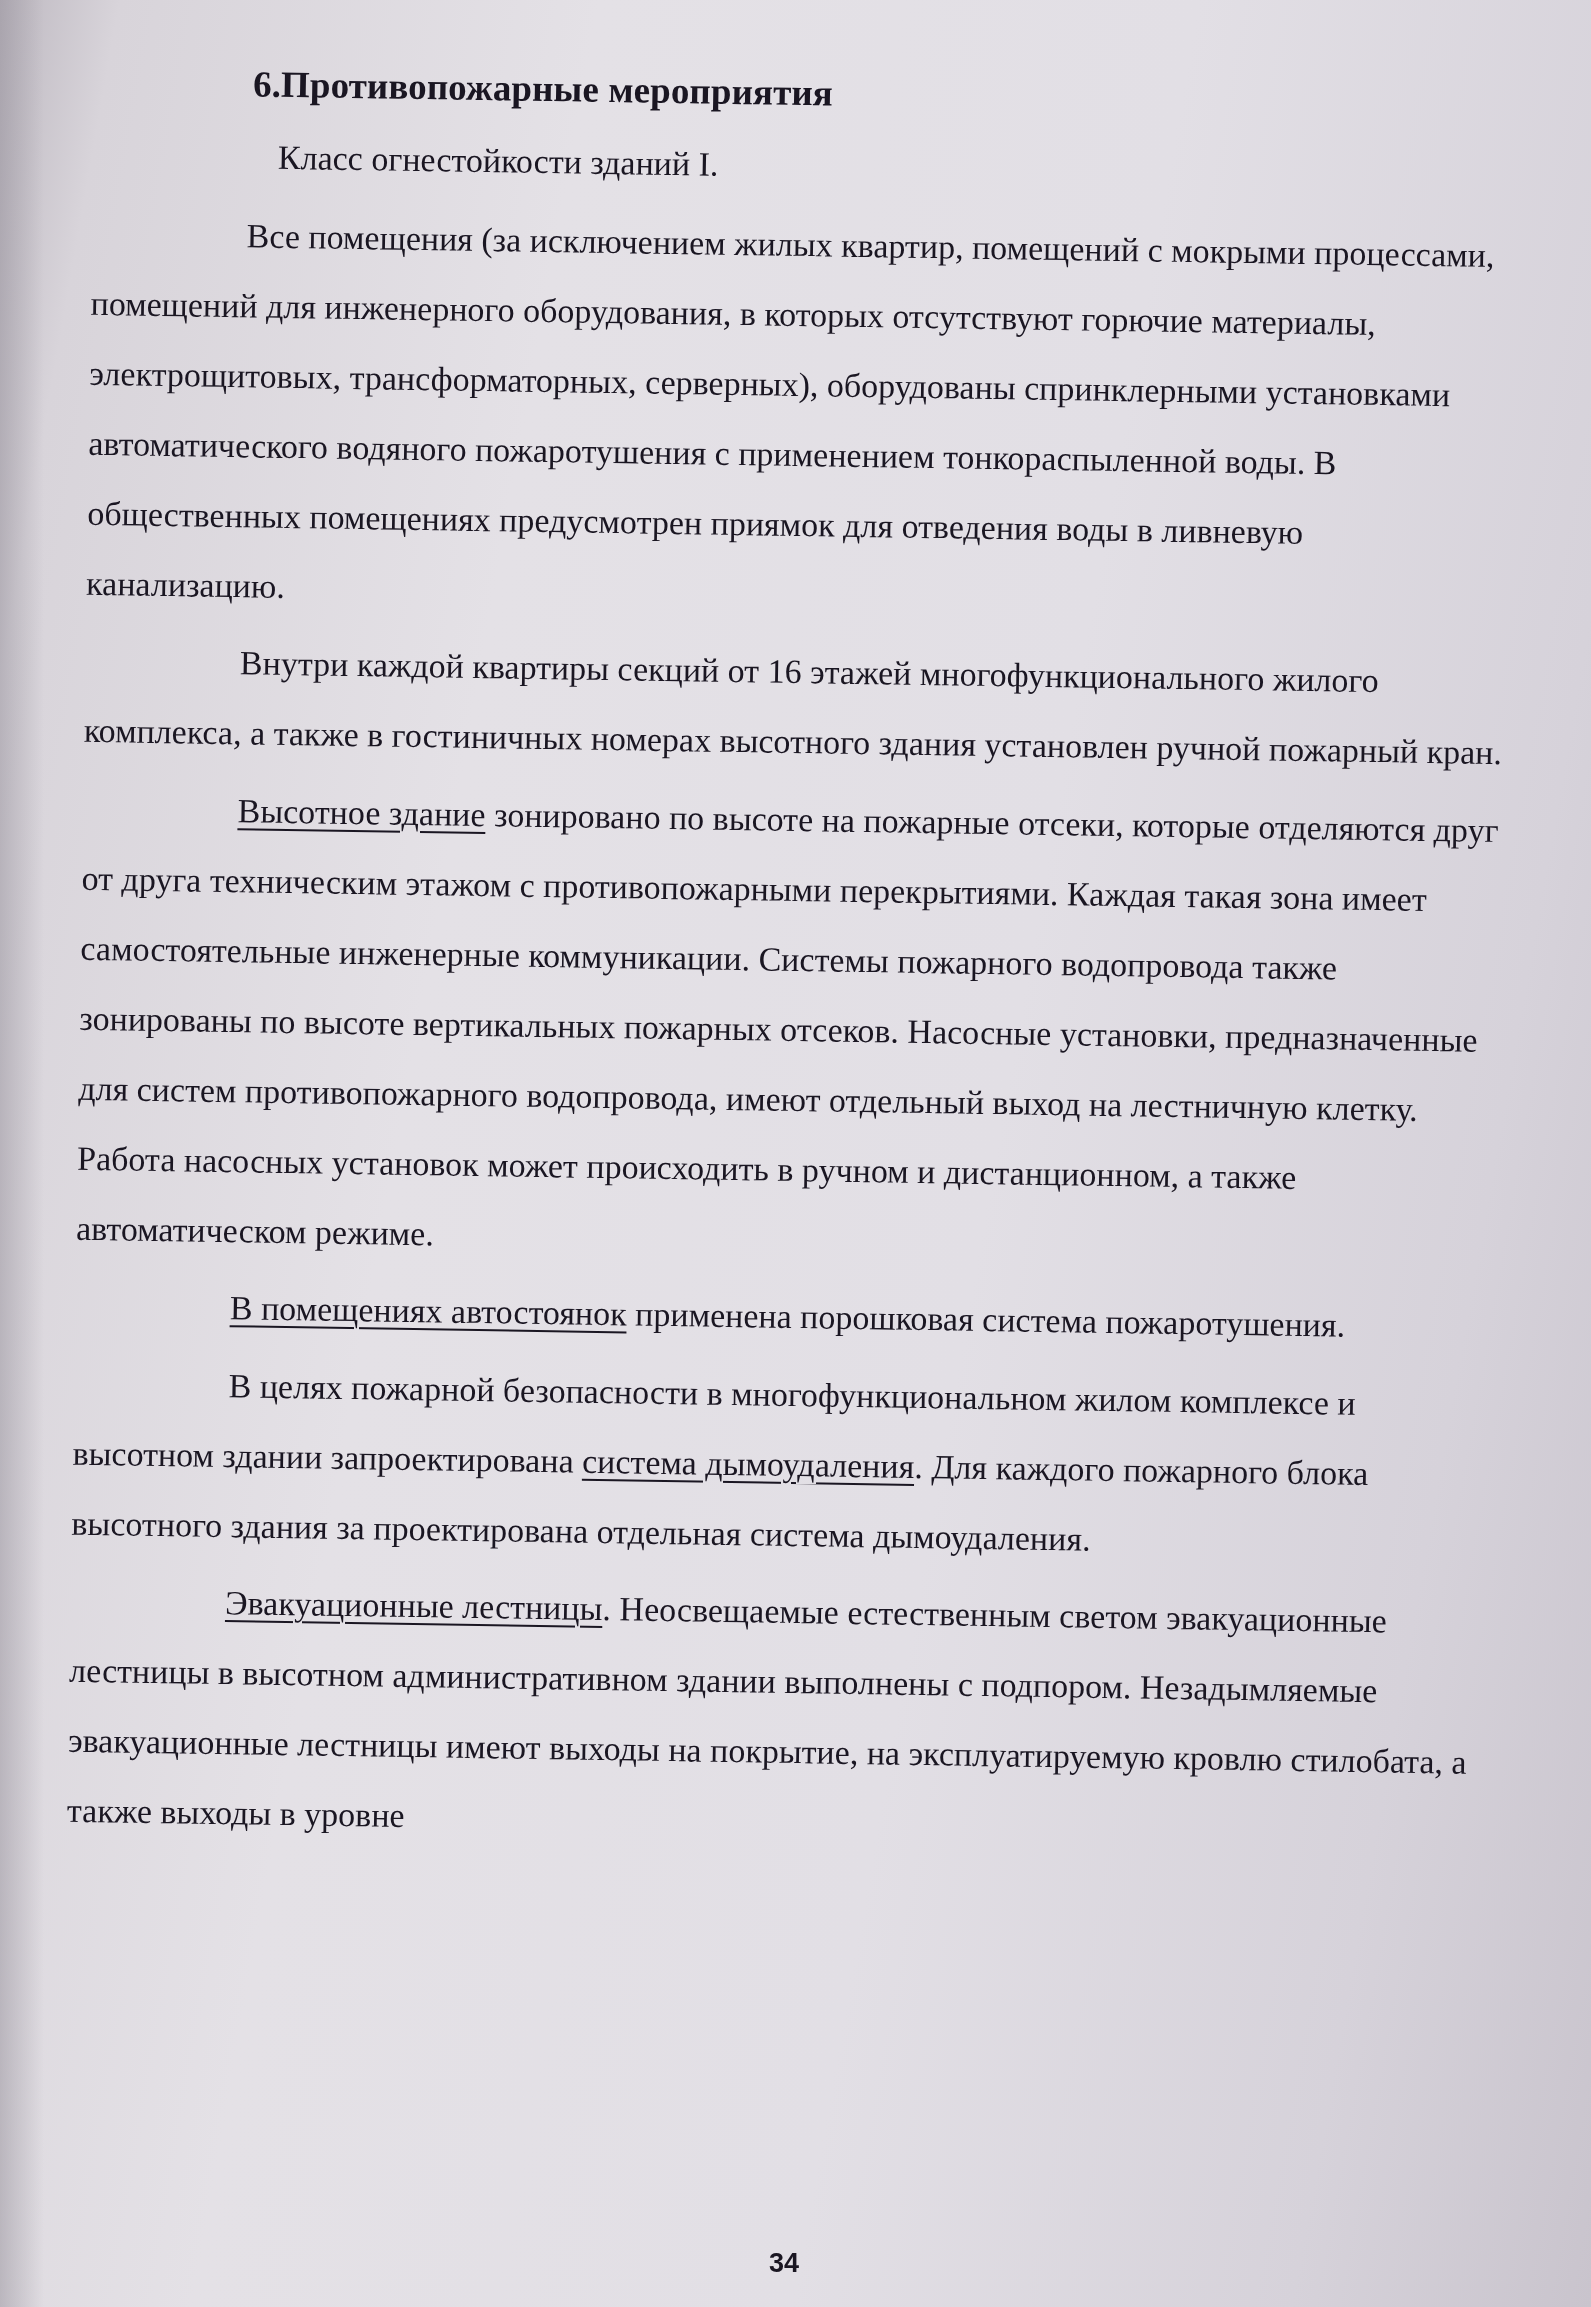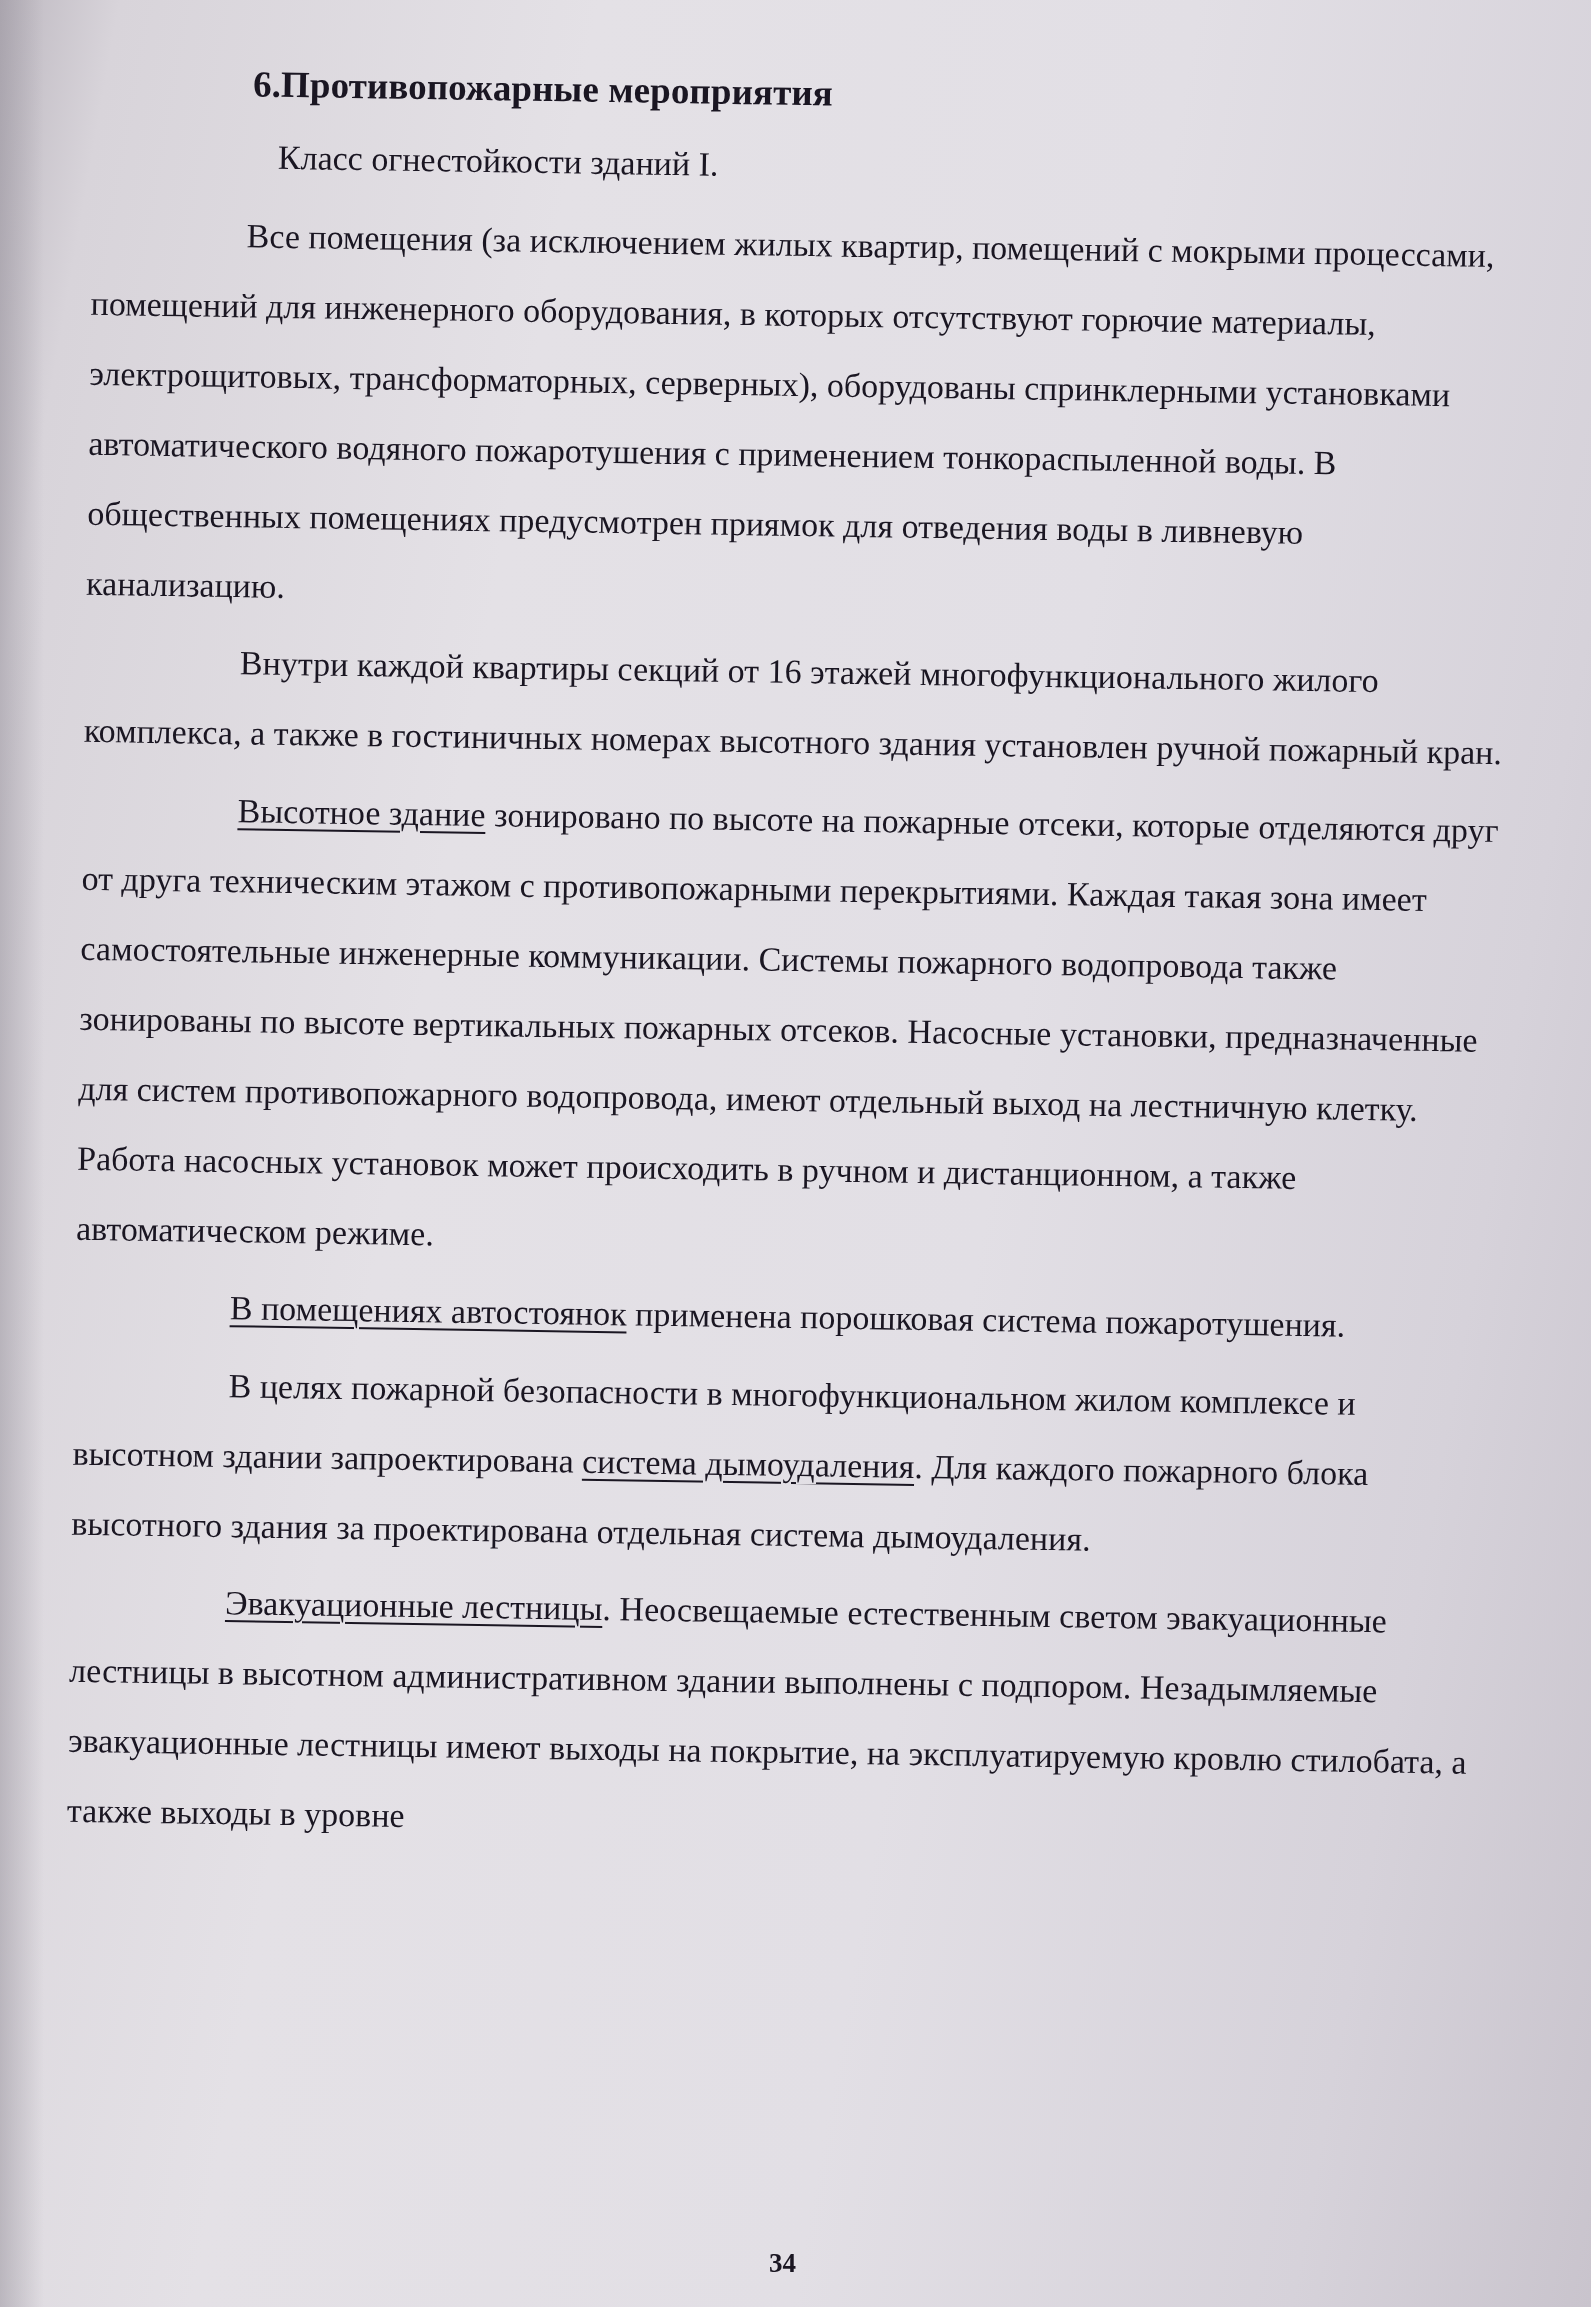--- a/index.html
+++ b/index.html
@@ -45,21 +45,21 @@
       line-height: 59px;
     }
     .u { text-decoration: underline; text-decoration-thickness: 2.2px; text-underline-offset: 6px; }
     .gap { margin-top: 7.4px; }
     .page-number {
       position: absolute;
       left: 769px;
       top: 2248px;
       font-weight: bold;
       font-size: 27px;
-      font-family: Liberation Serif, serif;
+      font-family: Liberation Sans, sans-serif;
       color: #1a1622;
     }
     .shadow-left {
       position: absolute; left: 0; top: 0; width: 44px; height: 2307px;
       background: linear-gradient(90deg, rgba(150,145,155,0.5), rgba(150,145,155,0));
     }
   </style>
 </head>
 <body>
 

